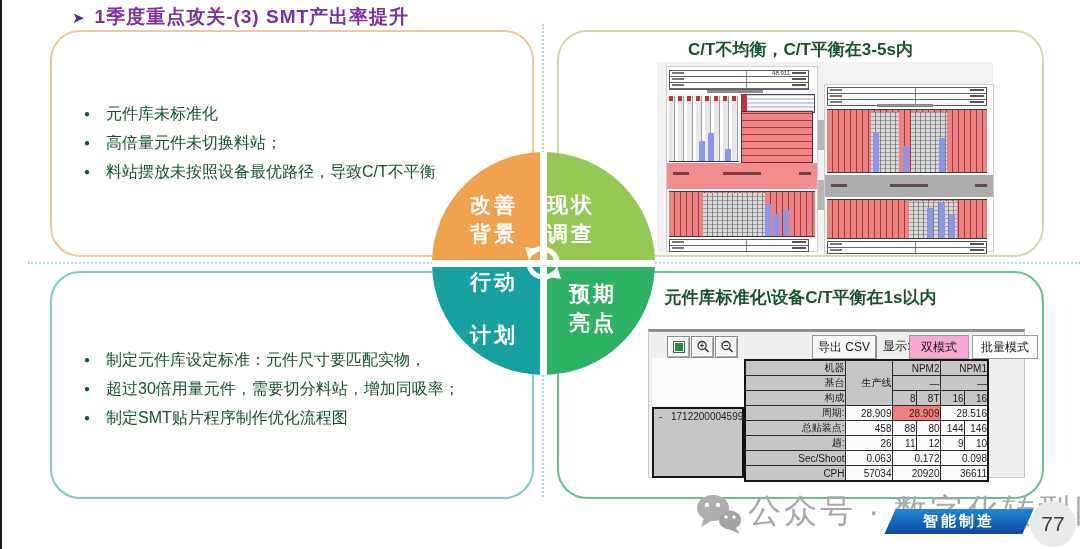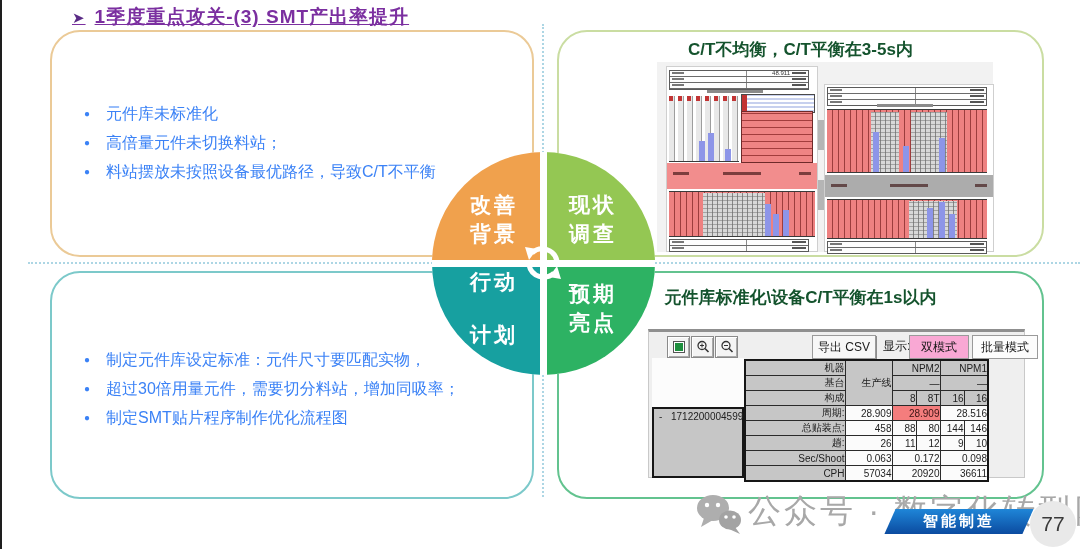--- a/index.html
+++ b/index.html
@@ -4,50 +4,50 @@
 <style>
   html,body{margin:0;padding:0;background:#fff;}
   .slide{position:relative;width:1080px;height:549px;background:#fff;overflow:hidden;
          font-family:"Liberation Sans","DejaVu Sans",sans-serif;}
 
   
   .edge-line{position:absolute;left:0;top:0;width:2px;height:549px;background:#1e1e1e;}
 
   
   .page-title{position:absolute;left:72px;top:4px;font-size:19px;font-weight:bold;color:#7B2FA0;
-              letter-spacing:1px;white-space:nowrap;text-decoration:underline;}
+              letter-spacing:1px;white-space:nowrap;}
   .page-title .arrow{color:#5A2B86;font-size:15px;margin-right:9px;}
 
   
   .hline{position:absolute;left:28px;top:262px;width:1052px;border-top:2px dotted #ADD6E4;}
   .vline{position:absolute;left:542px;top:24px;height:473px;border-left:2px dotted #ADD6E4;}
 
   
   .box{position:absolute;background:#fff;border-radius:30px;}
   .box.tl{left:50px;top:30px;width:480px;height:223px;border:2px solid #EBCA97;}
   .box.bl{left:50px;top:271px;width:480px;height:224px;border:2px solid #7CC9CA;}
   .box.tr{left:557px;top:30px;width:483px;height:223px;border:2px solid #CADDA2;}
   .box.br{left:557px;top:271px;width:483px;height:224px;border:2px solid #63C38F;}
   .box-title{position:absolute;left:0;right:0;text-align:center;font-size:17px;font-weight:bold;color:#14532d;}
 
   
   .bullets{position:absolute;}
   .bullets.tl-b{left:84px;top:100px;width:414px;}
   .bullets.bl-b{left:84px;top:346px;width:382px;}
-  .bullet{display:flex;align-items:flex-start;font-size:16px;color:#3b82f6;line-height:28px;margin-bottom:1px;}
+  .bullet{display:flex;align-items:flex-start;font-size:16px;color:#14532d;line-height:28px;margin-bottom:1px;}
   .bullet::before{content:"●";font-size:10px;line-height:28px;margin-right:16px;flex:0 0 auto;}
 
   
   .circle{position:absolute;left:432px;top:152px;width:223px;height:223px;border-radius:50%;
           overflow:hidden;display:grid;grid-template-columns:1fr 1fr;grid-template-rows:1fr 1fr;
           gap:7px;background:#fff;z-index:3;}
   .seg{display:flex;flex-direction:column;justify-content:center;color:#fff;font-weight:bold;
        font-size:21px;letter-spacing:3px;line-height:29px;text-align:center;}
   .seg.q-tl{align-items:flex-end;padding-right:22px;padding-top:26px;box-sizing:border-box;}
-  .seg.q-tr{align-items:flex-start;padding-left:22px;padding-top:26px;box-sizing:border-box;}
+  .seg.q-tr{align-items:flex-start;padding-top:26px;box-sizing:border-box;}
   .seg.q-bl{align-items:flex-end;padding-right:22px;padding-bottom:26px;box-sizing:border-box;}
   .seg.q-br{align-items:flex-start;padding-left:22px;padding-bottom:26px;box-sizing:border-box;}
   .cycle-icon{position:absolute;left:519px;top:239px;width:48px;height:48px;z-index:4;}
 
   
   .figure{position:absolute;left:657px;top:62px;width:336px;height:190px;background:#f2f2f2;}
   .shot{position:absolute;background:#fff;border:1px solid #cfcfcf;}
   .shot.left{left:9px;top:4px;width:150px;height:184px;}
   .shot.right{left:167px;top:22px;width:168px;height:166px;}
   .connector{position:absolute;background:#b5b5b5;}

